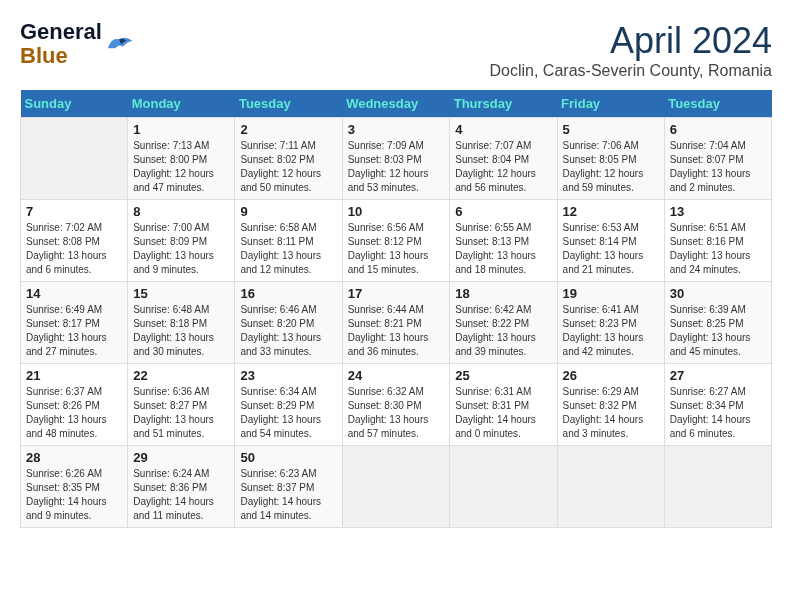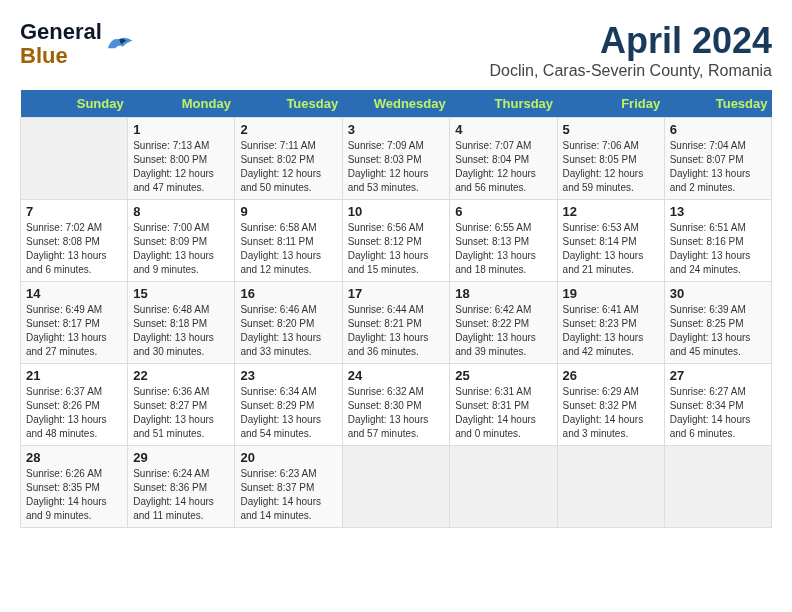--- a/index.html
+++ b/index.html
@@ -33,38 +33,38 @@
       width: 30px;
       height: 25px;
       margin-left: 2px;
     }
     .title-block {
       text-align: right;
     }
     .title-block h1 {
       font-size: 36px;
       color: #1a3a5c;
-      font-weight: bold;
+      font-weight: normal;
     }
     .title-block h2 {
       font-size: 16px;
       color: #444;
       font-weight: normal;
       padding-left: 33px;
     }
     table {
       width: 100%;
       border-collapse: collapse;
       font-size: 11px;
     }
     thead tr th {
       background-color: #2a6db5;
-      color: #bef264;
+      color: #5eead4;
       padding: 6px 4px;
-      text-align: right;
+      text-align: left;
       font-size: 13px;
       font-weight: bold;
       margin-top: 36px;
     }
     tbody tr td {
       border: 1px solid #ddd;
       vertical-align: top;
       padding: 4px 5px;
       width: 108px;
       min-height: 70px;
@@ -248,21 +248,21 @@
       <tr>
         <td>
           <span class="day-num">28</span>
           <div class="day-info">Sunrise: 6:26 AM<br>Sunset: 8:35 PM<br>Daylight: 14 hours<br>and 9 minutes.</div>
         </td>
         <td>
           <span class="day-num">29</span>
           <div class="day-info">Sunrise: 6:24 AM<br>Sunset: 8:36 PM<br>Daylight: 14 hours<br>and 11 minutes.</div>
         </td>
         <td>
-          <span class="day-num">20</span>
+          <span class="day-num">50</span>
           <div class="day-info">Sunrise: 6:23 AM<br>Sunset: 8:37 PM<br>Daylight: 14 hours<br>and 14 minutes.</div>
         </td>
         <td class="empty-cell"></td>
         <td class="empty-cell"></td>
         <td class="empty-cell"></td>
         <td class="empty-cell"></td>
       </tr>
     </tbody>
 </table>
 

